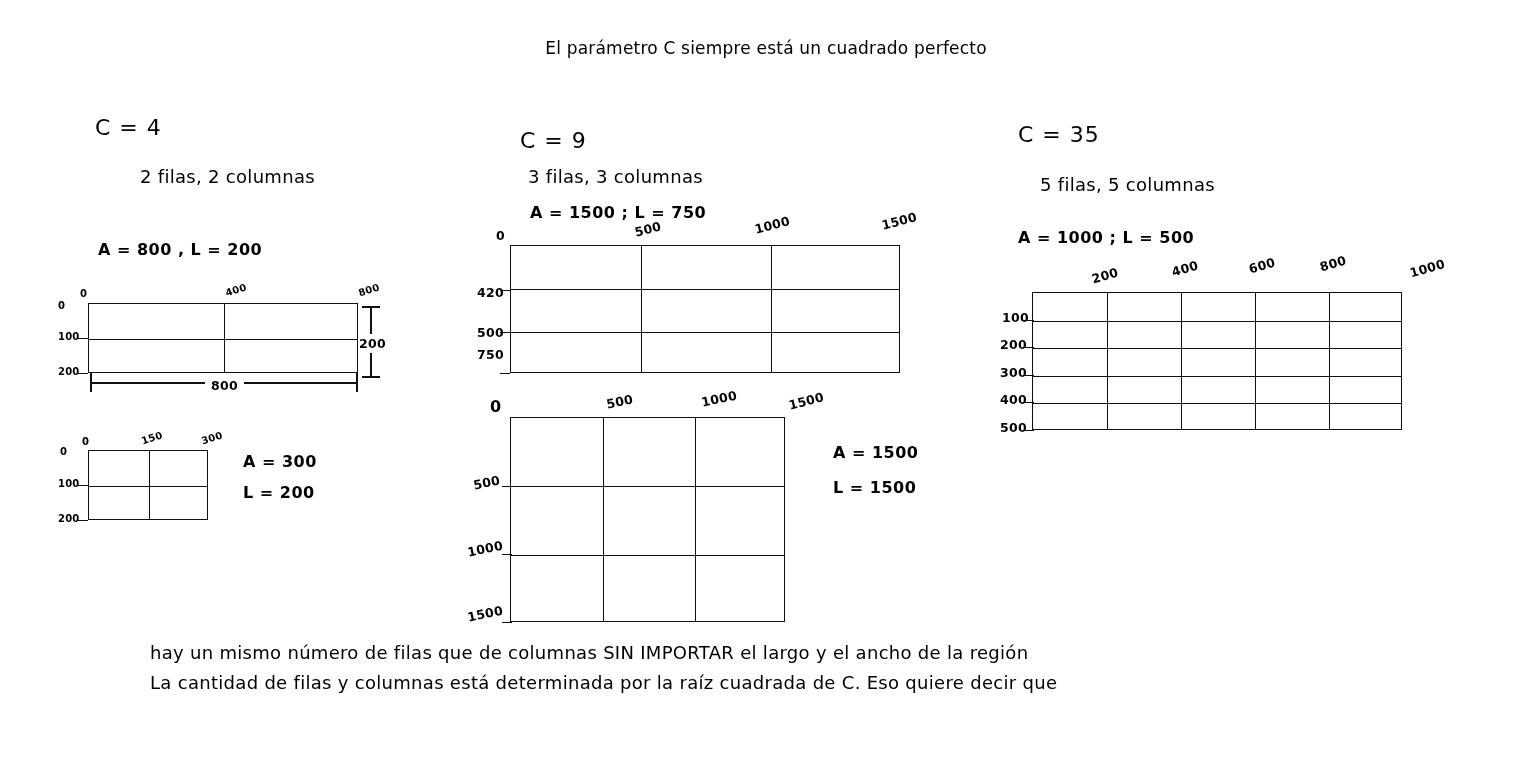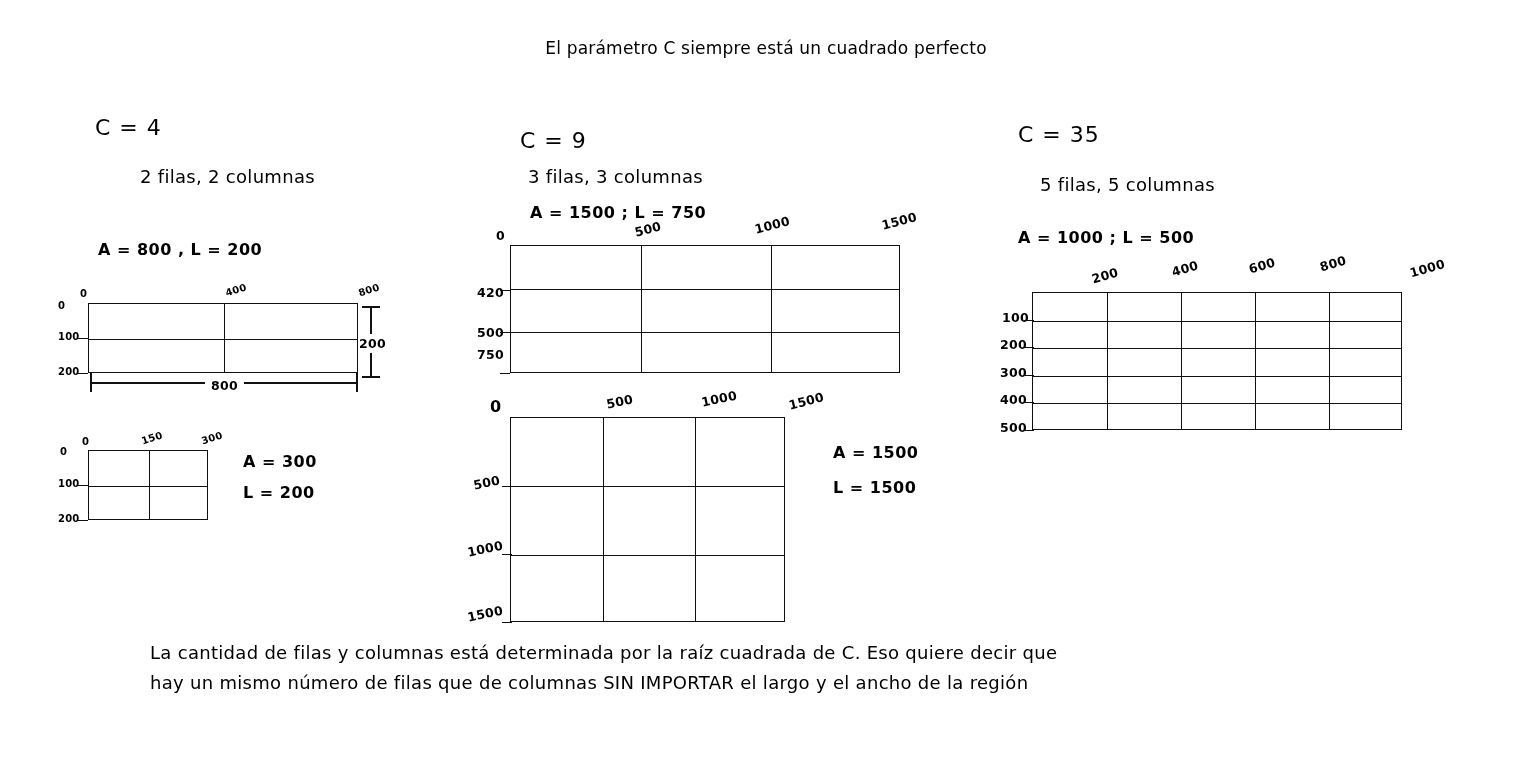--- a/index.html
+++ b/index.html
@@ -206,15 +206,15 @@
 <div class="abs hand-sm" style="left:1000px; top:365px;">300</div>
 <div class="abs hand-sm" style="left:1000px; top:392px;">400</div>
 <div class="abs hand-sm" style="left:1000px; top:420px;">500</div>
 <div class="tick" style="left:1024px; top:320px;"></div>
 <div class="tick" style="left:1024px; top:347px;"></div>
 <div class="tick" style="left:1024px; top:375px;"></div>
 <div class="tick" style="left:1024px; top:402px;"></div>
 <div class="tick" style="left:1024px; top:430px;"></div>
 
 <div class="abs bottom-note">
+  <div>hay un mismo número de filas que de columnas SIN IMPORTAR el largo y el ancho de la región</div>
   <div>La cantidad de filas y columnas está determinada por la raíz cuadrada de C. Eso quiere decir que</div>
-  <div>hay un mismo número de filas que de columnas SIN IMPORTAR el largo y el ancho de la región</div>
 </div>
 
 </body></html>

